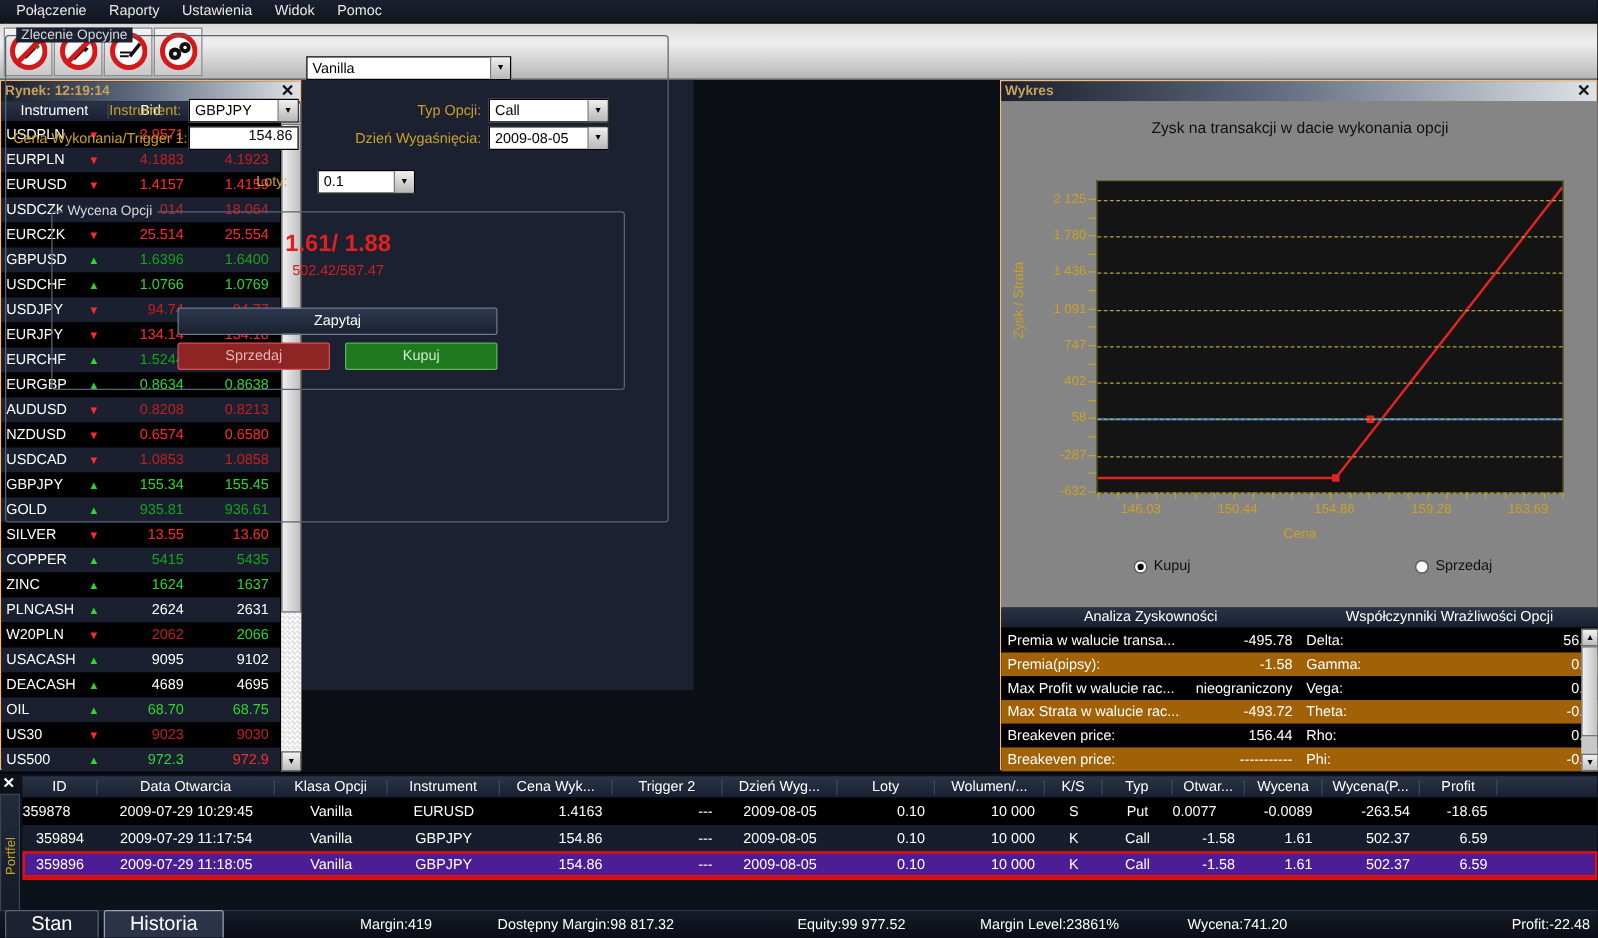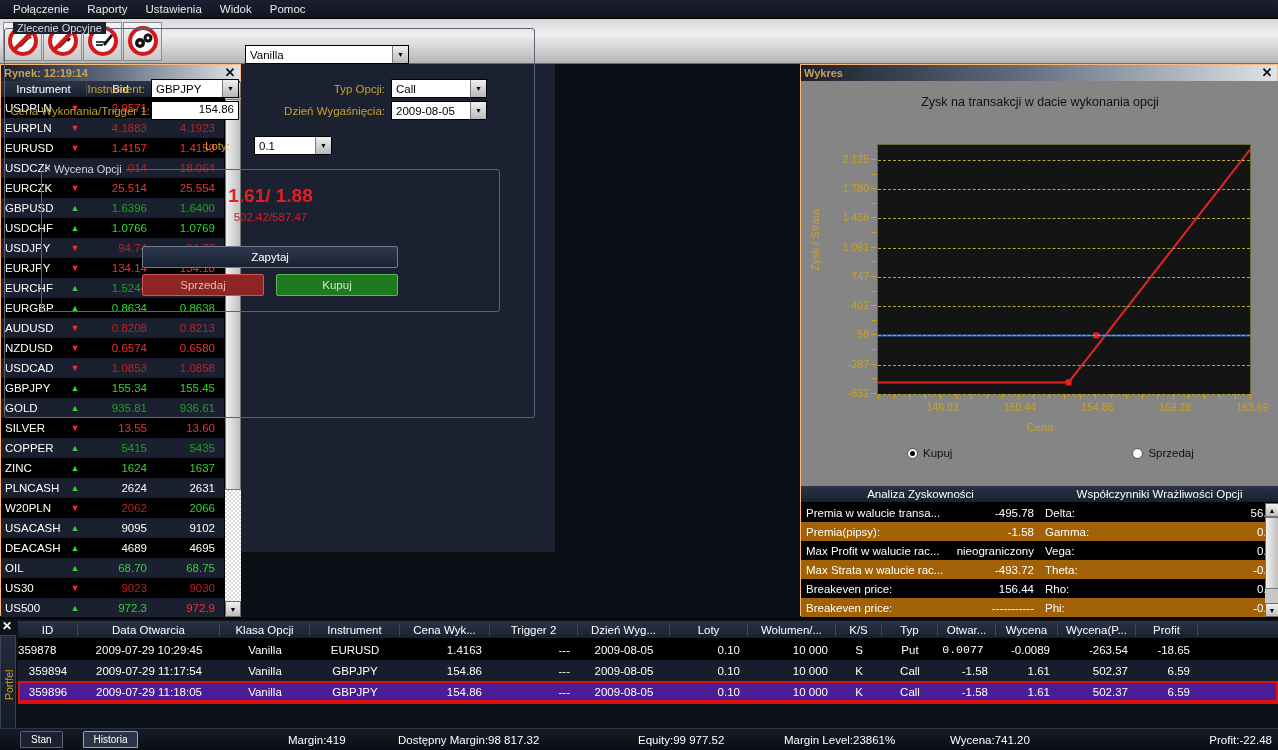--- a/index.html
+++ b/index.html
@@ -152,21 +152,21 @@
     position:absolute; top:14px; width:478px; text-align:center;
     color:#111; font-size:12.5px;
   }
   #plot {
     position:absolute; left:76px; top:63px; width:374px; height:251px;
     background:#141414; border:1px solid #6a6a35;
   }
   .gridline { position:absolute; left:0; width:100%; height:0; border-top:1px dashed #b3a63a; }
   .ytick { position:absolute; right:2px; color:#c9a227; font-size:10.5px; text-align:right; transform:translateY(-50%); }
   .ytickmark { position:absolute; width:6px; height:0; border-top:1px solid #c9a227; }
-  .xtick { position:absolute; top:3px; color:#c9a227; font-size:10.5px; transform:translateX(-50%);margin-left:30px; }
+  .xtick { position:absolute; top:3px; color:#c9a227; font-size:10.5px; transform:translateX(-50%); }
   .xtickmark { position:absolute; height:5px; width:0; border-left:1px solid #c9a227; }
   #ylabel {
     position:absolute; left:8px; top:190px; color:#c9a227; font-size:11px;
     transform: rotate(-90deg); transform-origin: left top; white-space:nowrap;
   }
   #xlabel { position:absolute; top:340px; width:478px; text-align:center; color:#c9a227; font-size:11px; }
   #radios { position:absolute; top:366px; left:0; width:478px; display:flex; }
   .radio-wrap { display:flex; align-items:center; gap:5px; font-size:11.5px; color:#111; }
   .radio {
     width:11px; height:11px; border-radius:50%;
@@ -226,21 +226,21 @@
   .pr-row.sel  { outline:2px solid #e01010; outline-offset:-2px; background:#4c1d95; }
   .pr-row div { overflow:hidden; white-space:nowrap; }
 
   
   #statusbar {
     position:absolute; left:0; top:728px; width:1278px; height:22px;
     background: linear-gradient(#151b28,#0a0e16); border-top:1px solid #2a3446;
     display:flex; align-items:center; font-size:11.5px; color:#fff;
   }
   .sbtab {
-    margin-left:20px; padding:2px 10px; font-size:10px; color:#fff;
+    margin-left:4px; padding:2px 20px; font-size:16px; color:#fff;
     border:1px solid #5a6477; background:#1b2130; border-radius:2px 2px 0 0;
   }
   .sbtab.active { background:#2b3348; border-color:#9aa4b6; }
   .sitem { position:absolute; white-space:nowrap; }
 
   #redline { position:absolute; left:18px; top:702px; width:1260px; height:2px; background:#e01010; }
 </style>
 </head>
 <body>
 
@@ -706,21 +706,21 @@
           <div style="width: 142px; text-align: center; padding: 0px; color: rgb(255, 255, 255);">2009-07-29 10:29:45</div>
           <div style="width: 90px; text-align: center; padding: 0px; color: rgb(255, 255, 255);">Vanilla</div>
           <div style="width: 90px; text-align: center; padding: 0px; color: rgb(255, 255, 255);">EURUSD</div>
           <div style="width: 90px; text-align: right; padding: 0px 8px 0px 0px; color: rgb(255, 255, 255);">1.4163</div>
           <div style="width: 88px; text-align: right; padding: 0px 8px 0px 0px; color: rgb(255, 255, 255);">---</div>
           <div style="width: 92px; text-align: center; padding: 0px; color: rgb(255, 255, 255);">2009-08-05</div>
           <div style="width: 78px; text-align: right; padding: 0px 8px 0px 0px; color: rgb(255, 255, 255);">0.10</div>
           <div style="width: 88px; text-align: right; padding: 0px 8px 0px 0px; color: rgb(255, 255, 255);">10 000</div>
           <div style="width: 46px; text-align: center; padding: 0px; color: rgb(255, 255, 255);">S</div>
           <div style="width: 56px; text-align: center; padding: 0px; color: rgb(255, 255, 255);">Put</div>
-          <div style="width: 58px; text-align: center; padding: 0px 8px 0px 0px; color: rgb(255, 255, 255); font-family: Liberation Mono, monospace;">0.0077</div>
+          <div style="width: 58px; text-align: left; padding: 0px 8px 0px 0px; color: rgb(255, 255, 255);">0.0077</div>
           <div style="width: 62px; text-align: right; padding: 0px 8px 0px 0px; color: rgb(255, 255, 255);">-0.0089</div>
           <div style="width: 78px; text-align: right; padding: 0px 8px 0px 0px; color: rgb(255, 255, 255);">-263.54</div>
           <div style="width: 62px; text-align: right; padding: 0px 8px 0px 0px; color: rgb(255, 255, 255);">-18.65</div>
         </div>
         <div class="pr-row odd">
           <div style="width: 60px; text-align: center; padding: 0px; color: rgb(255, 255, 255);">359894</div>
           <div style="width: 142px; text-align: center; padding: 0px; color: rgb(255, 255, 255);">2009-07-29 11:17:54</div>
           <div style="width: 90px; text-align: center; padding: 0px; color: rgb(255, 255, 255);">Vanilla</div>
           <div style="width: 90px; text-align: center; padding: 0px; color: rgb(255, 255, 255);">GBPJPY</div>
           <div style="width: 90px; text-align: right; padding: 0px 8px 0px 0px; color: rgb(255, 255, 255);">154.86</div>

